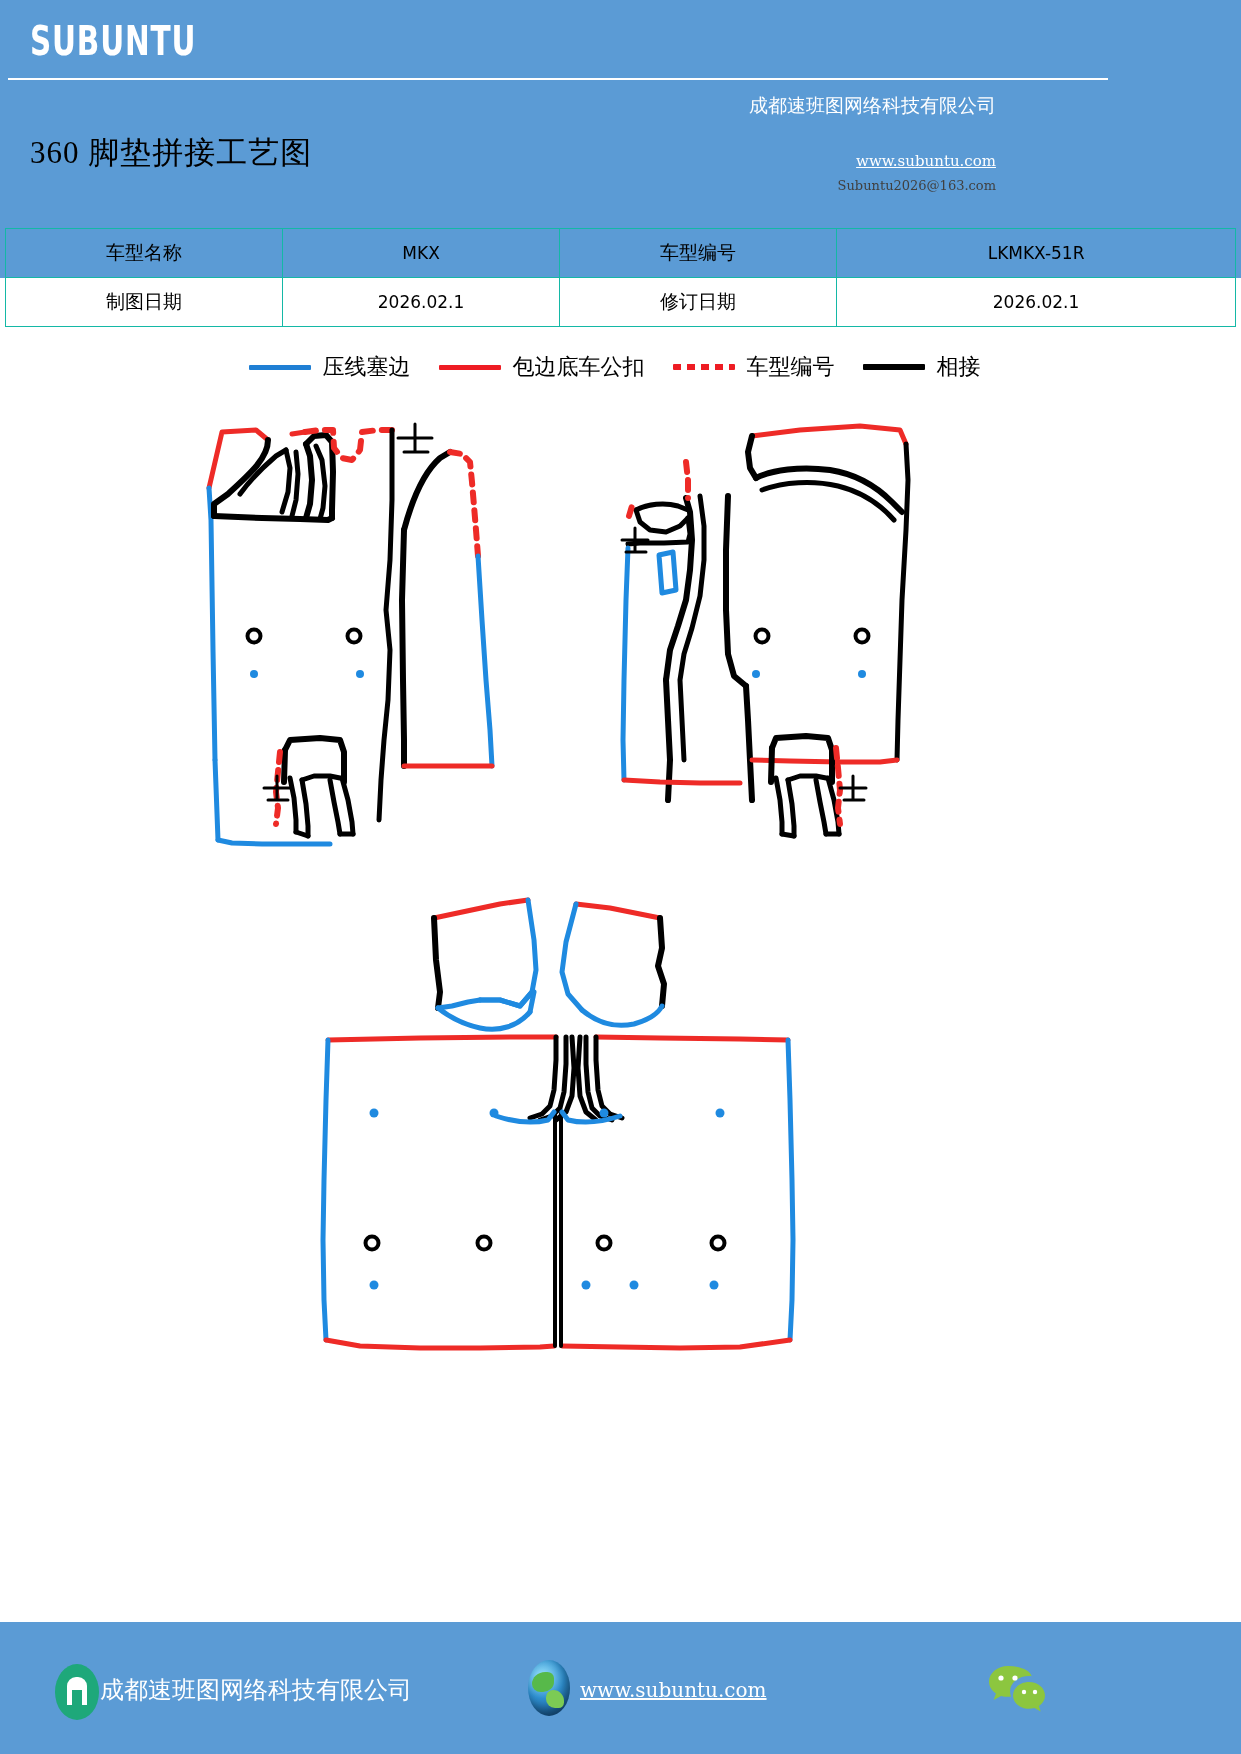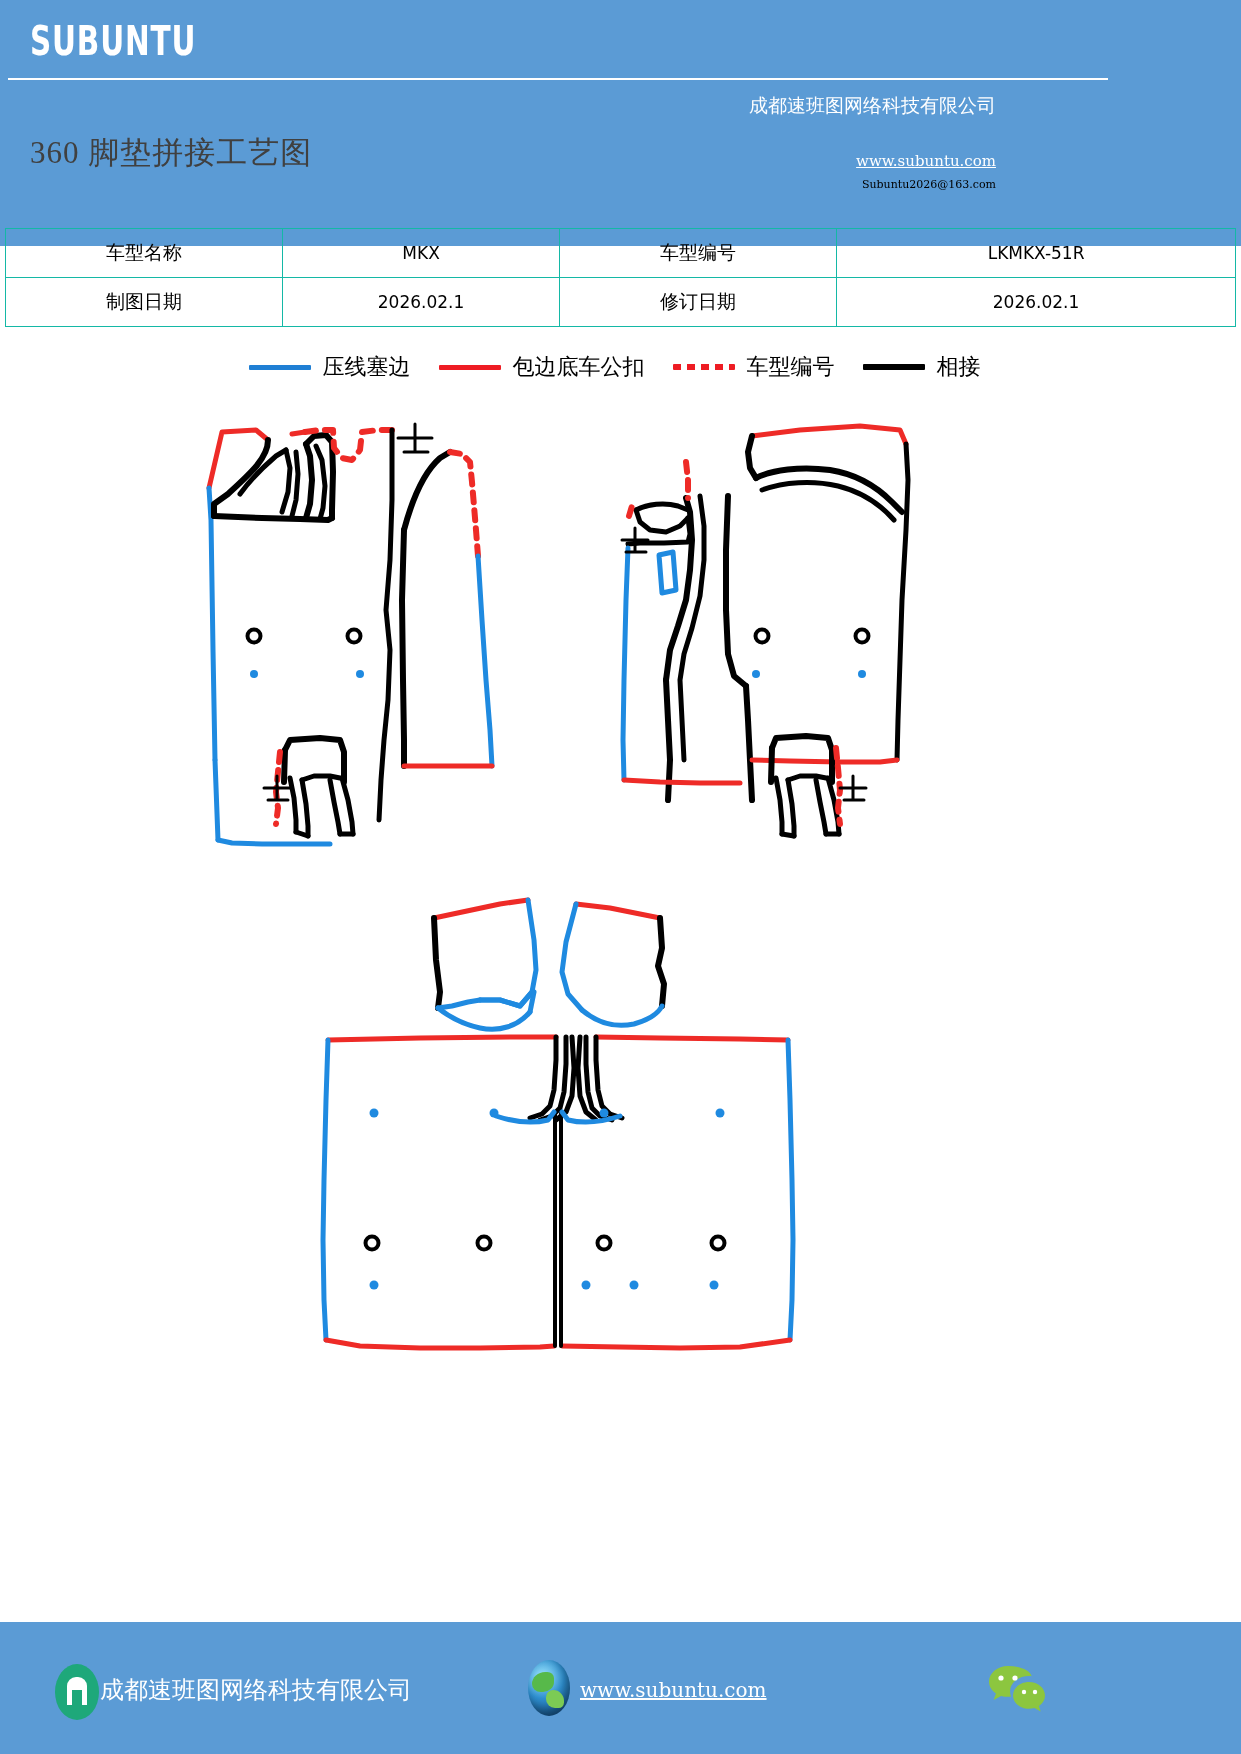--- a/index.html
+++ b/index.html
@@ -13,21 +13,21 @@
     position: relative;
     font-family: "Liberation Serif", "DejaVu Serif", serif;
     overflow: hidden;
   }
 
   
   .header {
     position: absolute;
     left: 0; top: 0;
     width: 1241px;
-    height: 246px;
+    height: 278px;
     background: #5b9bd5;
   }
   .brand-logo {
     position: absolute;
     left: 30px; top: 18px;
     color: #ffffff;
     font-family: "DejaVu Sans", sans-serif;
     font-weight: bold;
     font-size: 40px;
     letter-spacing: 1px;
@@ -38,21 +38,21 @@
   .header-rule {
     position: absolute;
     left: 8px; top: 78px;
     width: 1100px;
     height: 2px;
     background: #ffffff;
   }
   .doc-title {
     position: absolute;
     left: 30px; top: 132px;
-    color: #404040;
+    color: #000000;
     font-size: 31px;
     font-family: "Liberation Serif", "DejaVu Serif", serif;
     letter-spacing: 1px;
   }
   .company-name-hdr {
     position: absolute;
     right: 245px; top: 93px;
     color: #ffffff;
     font-size: 19px;
     text-align: right;
@@ -63,22 +63,22 @@
     right: 245px; top: 152px;
     color: #ffffff;
     font-size: 15px;
     text-decoration: underline;
     font-family: "DejaVu Serif", serif;
     white-space: nowrap;
   }
   .email-text {
     position: absolute;
     right: 245px; top: 178px;
-    color: #000000;
-    font-size: 11px;
+    color: #404040;
+    font-size: 13px;
     font-family: "DejaVu Serif", serif;
     white-space: nowrap;
     margin-left: 44px;
   }
   .sop-badge {
     position: absolute;
     right: 12px; top: 52px;
     color: #ffffff;
     font-family: "DejaVu Sans", sans-serif;
     font-weight: bold;

